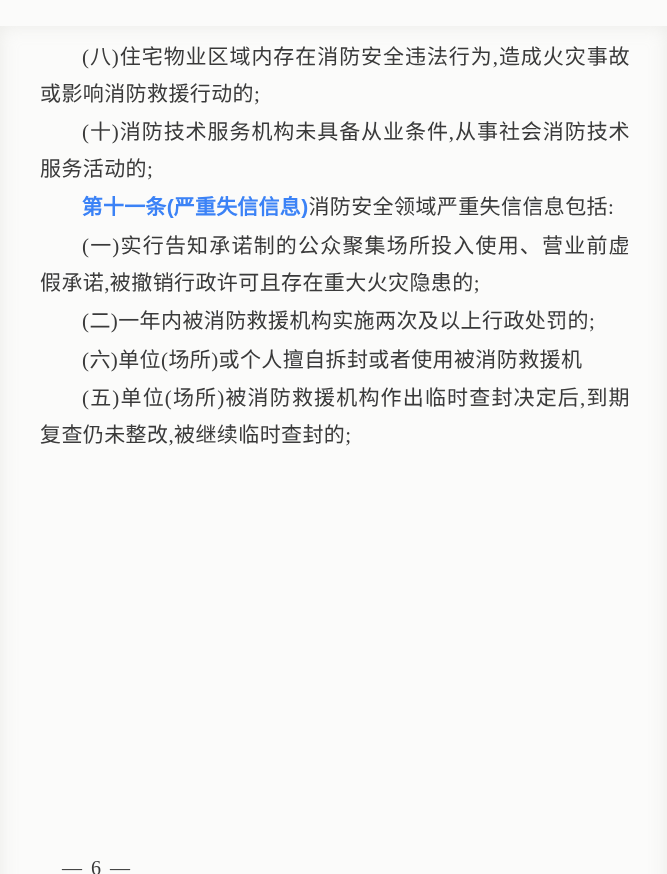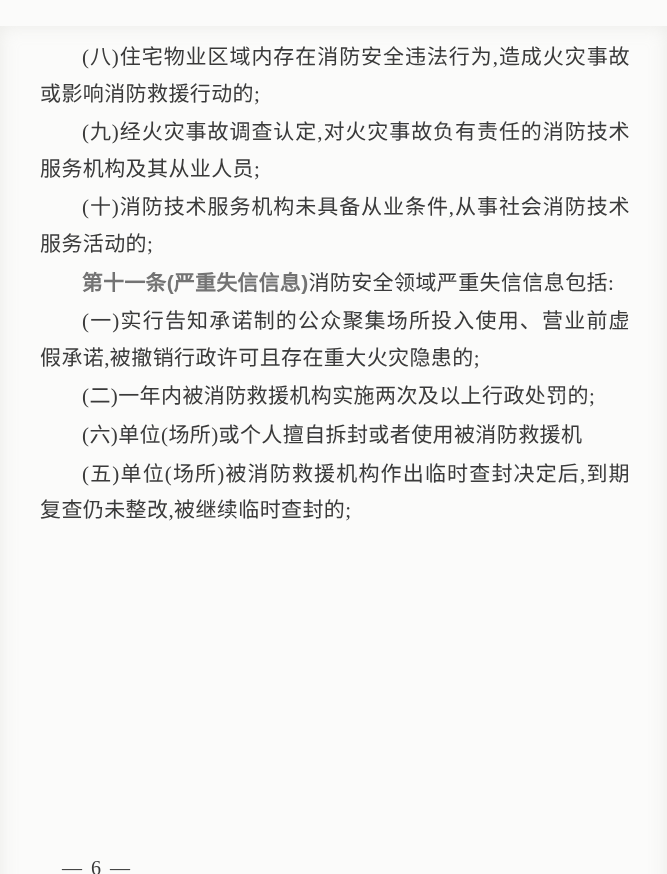--- a/index.html
+++ b/index.html
@@ -31,40 +31,39 @@
     line-height: 36.6px;
     letter-spacing: 0.4px;
     text-align: justify;
     text-justify: inter-ideograph;
     text-indent: 2em;
     color: #3a3a3a;
   }
   .para .article-heading {
     font-family: "Liberation Sans", "DejaVu Sans", sans-serif;
     font-weight: 700;
-    color: #737373;
+    color: #3b82f6;
     letter-spacing: 0.2px;
   }
   .footer {
     position: absolute;
     left: 62px;
     top: 831px;
     font-size: 20px;
     letter-spacing: 2px;
     color: #3a3a3a;
     font-family: "Liberation Serif", "DejaVu Serif", serif;
   }
 </style>
 </head>
 <body>
 
 <div class="page">
   <div class="content">
       <p class="para">(八)住宅物业区域内存在消防安全违法行为,造成火灾事故或影响消防救援行动的;</p>
-      <p class="para">(九)经火灾事故调查认定,对火灾事故负有责任的消防技术服务机构及其从业人员;</p>
       <p class="para">(十)消防技术服务机构未具备从业条件,从事社会消防技术服务活动的;</p>
       <p class="para"><strong class="article-heading">第十一条(严重失信信息)</strong>消防安全领域严重失信信息包括:</p>
       <p class="para">(一)实行告知承诺制的公众聚集场所投入使用、营业前虚假承诺,被撤销行政许可且存在重大火灾隐患的;</p>
       <p class="para">(二)一年内被消防救援机构实施两次及以上行政处罚的;</p>
       <p class="para">(六)单位(场所)或个人擅自拆封或者使用被消防救援机</p>
       <p class="para">(五)单位(场所)被消防救援机构作出临时查封决定后,到期复查仍未整改,被继续临时查封的;</p>
     </div>
   <div class="footer">— 6 —</div>
 </div>
 

